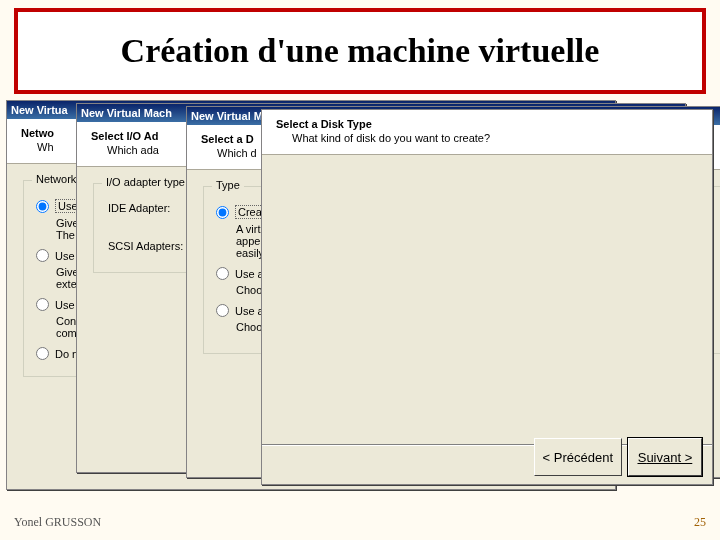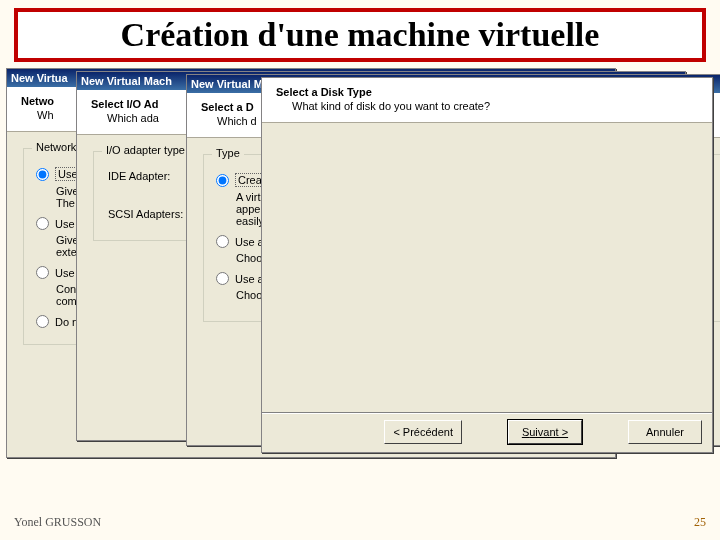--- a/index.html
+++ b/index.html
@@ -11,21 +11,21 @@
     font-size: 11px;
     background: #fffbf2;
     position: relative;
     overflow: hidden;
   }
   .slide-title {
     margin: 8px 14px 6px 14px;
     border: 4px solid #c00000;
     background: #fff;
     text-align: center;
-    padding: 4px 8px;
+    padding: 20px 8px;
   }
   .slide-title-text {
     font-family: "Times New Roman", serif;
     font-size: 34px;
     font-weight: bold;
     color: #000;
   }
   .footer-left {
     position: absolute;
     left: 14px;
@@ -114,29 +114,28 @@
   input[type=radio] { margin: 0; }
   .dotted { border: 1px dotted #666; padding: 0 2px; }
   .indent { margin-left: 20px; margin-bottom: 8px; }
   .btnbar {
     position: absolute;
     bottom: 8px; right: 10px;
     display: flex; gap: 6px;
   }
   .btn {
     min-width: 74px;
-    height: 24px;
+    height: 38px;
     background: #ece9d8;
     border: 1px solid #404040;
     border-top-color: #fff;
     border-left-color: #fff;
-    font-size: 11px;
+    font-size: 13px;
     cursor: pointer;
     padding: 0 8px;
-    margin-left: 40px;
   }
   .btn.default {
     outline: 1px solid #000;
     text-decoration: underline;
   }
   .divider {
     position: absolute;
     bottom: 38px; left: 0; right: 0;
     height: 2px;
     border-top: 1px solid #808080;
@@ -251,20 +250,19 @@
 
   <div class="wizard w4">
     <div class="header">
       <div class="header-title">Select a Disk Type</div>
       <div class="header-sub">What kind of disk do you want to create?</div>
     </div>
     <div class="divider"></div>
     <div class="btnbar">
       <button class="btn">&lt; Précédent</button>
       <button class="btn default"><span class="u">S</span>uivant &gt;</button>
-      <button class="btn">Annuler</button>
     </div>
   </div>
 
 </div>
 
 <div class="footer-left">Yonel GRUSSON</div>
 <div class="footer-right">25</div>
 
 </body></html>

